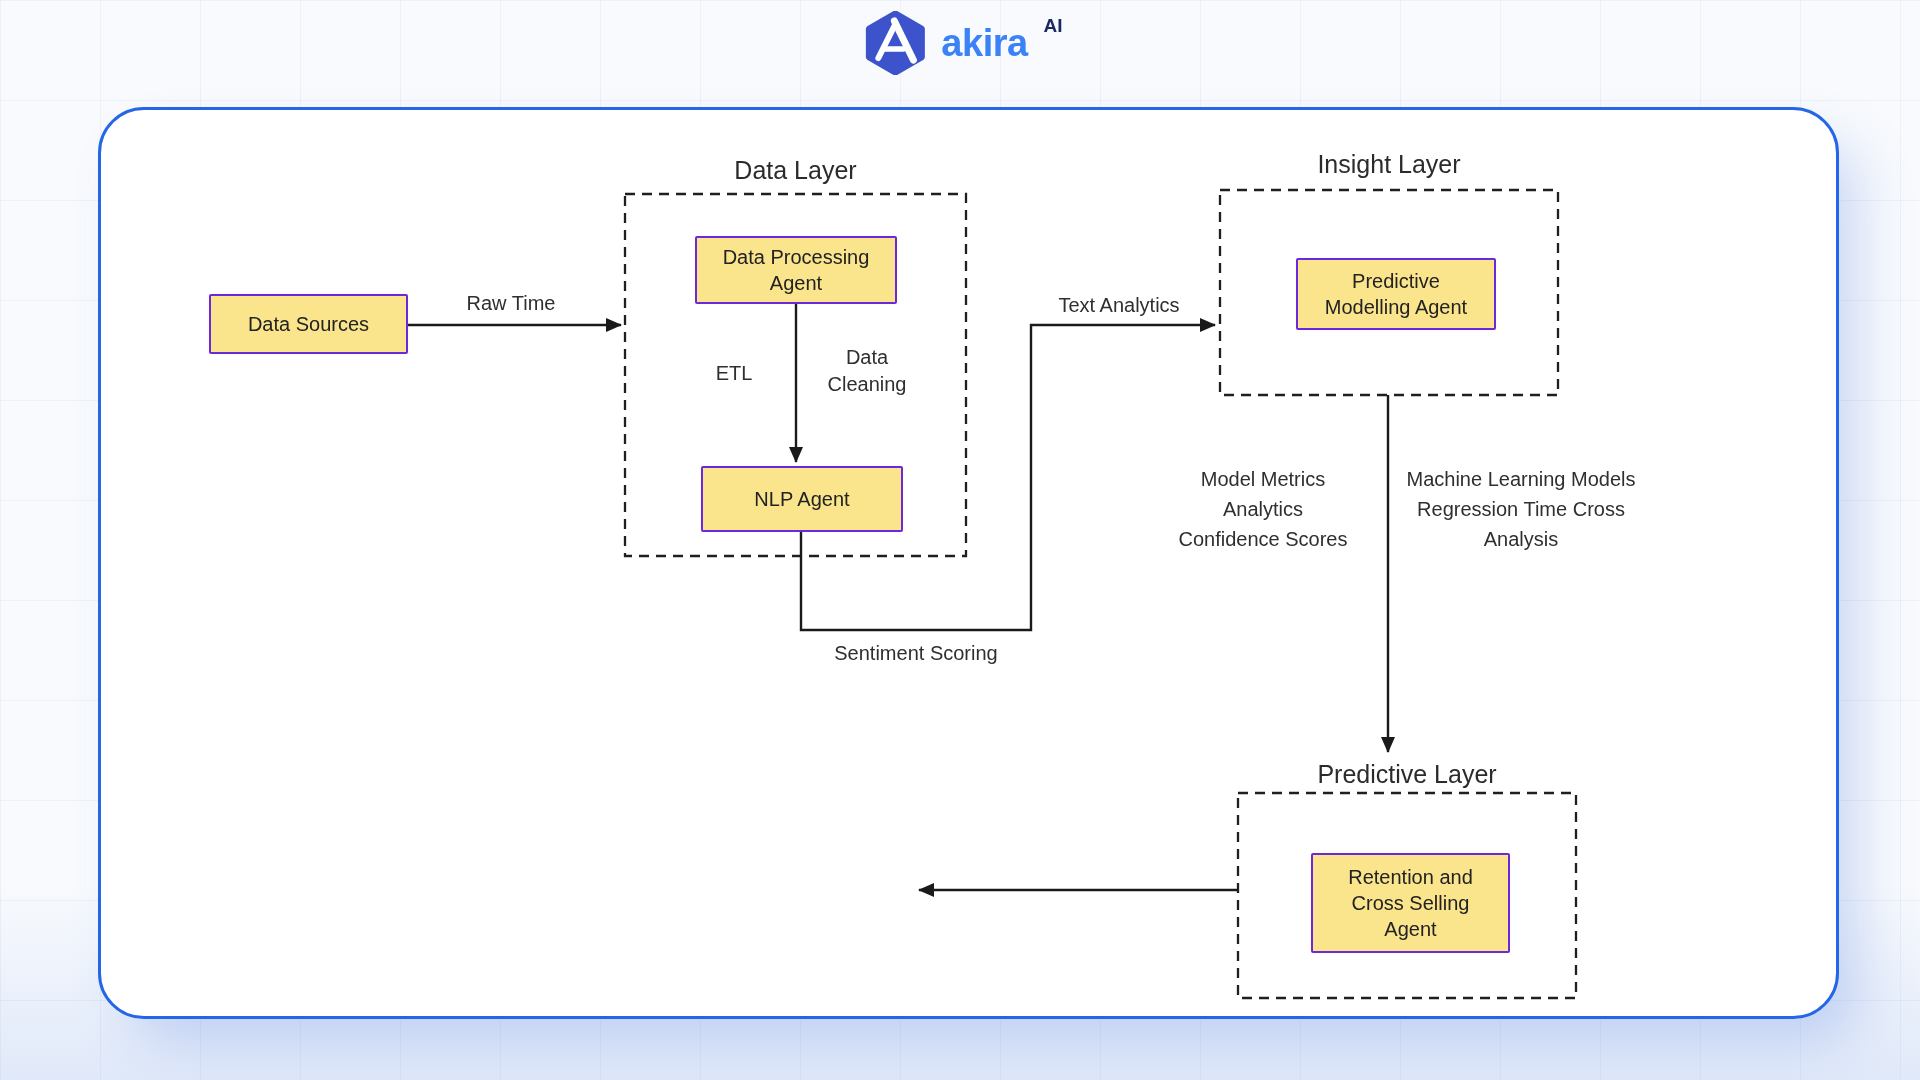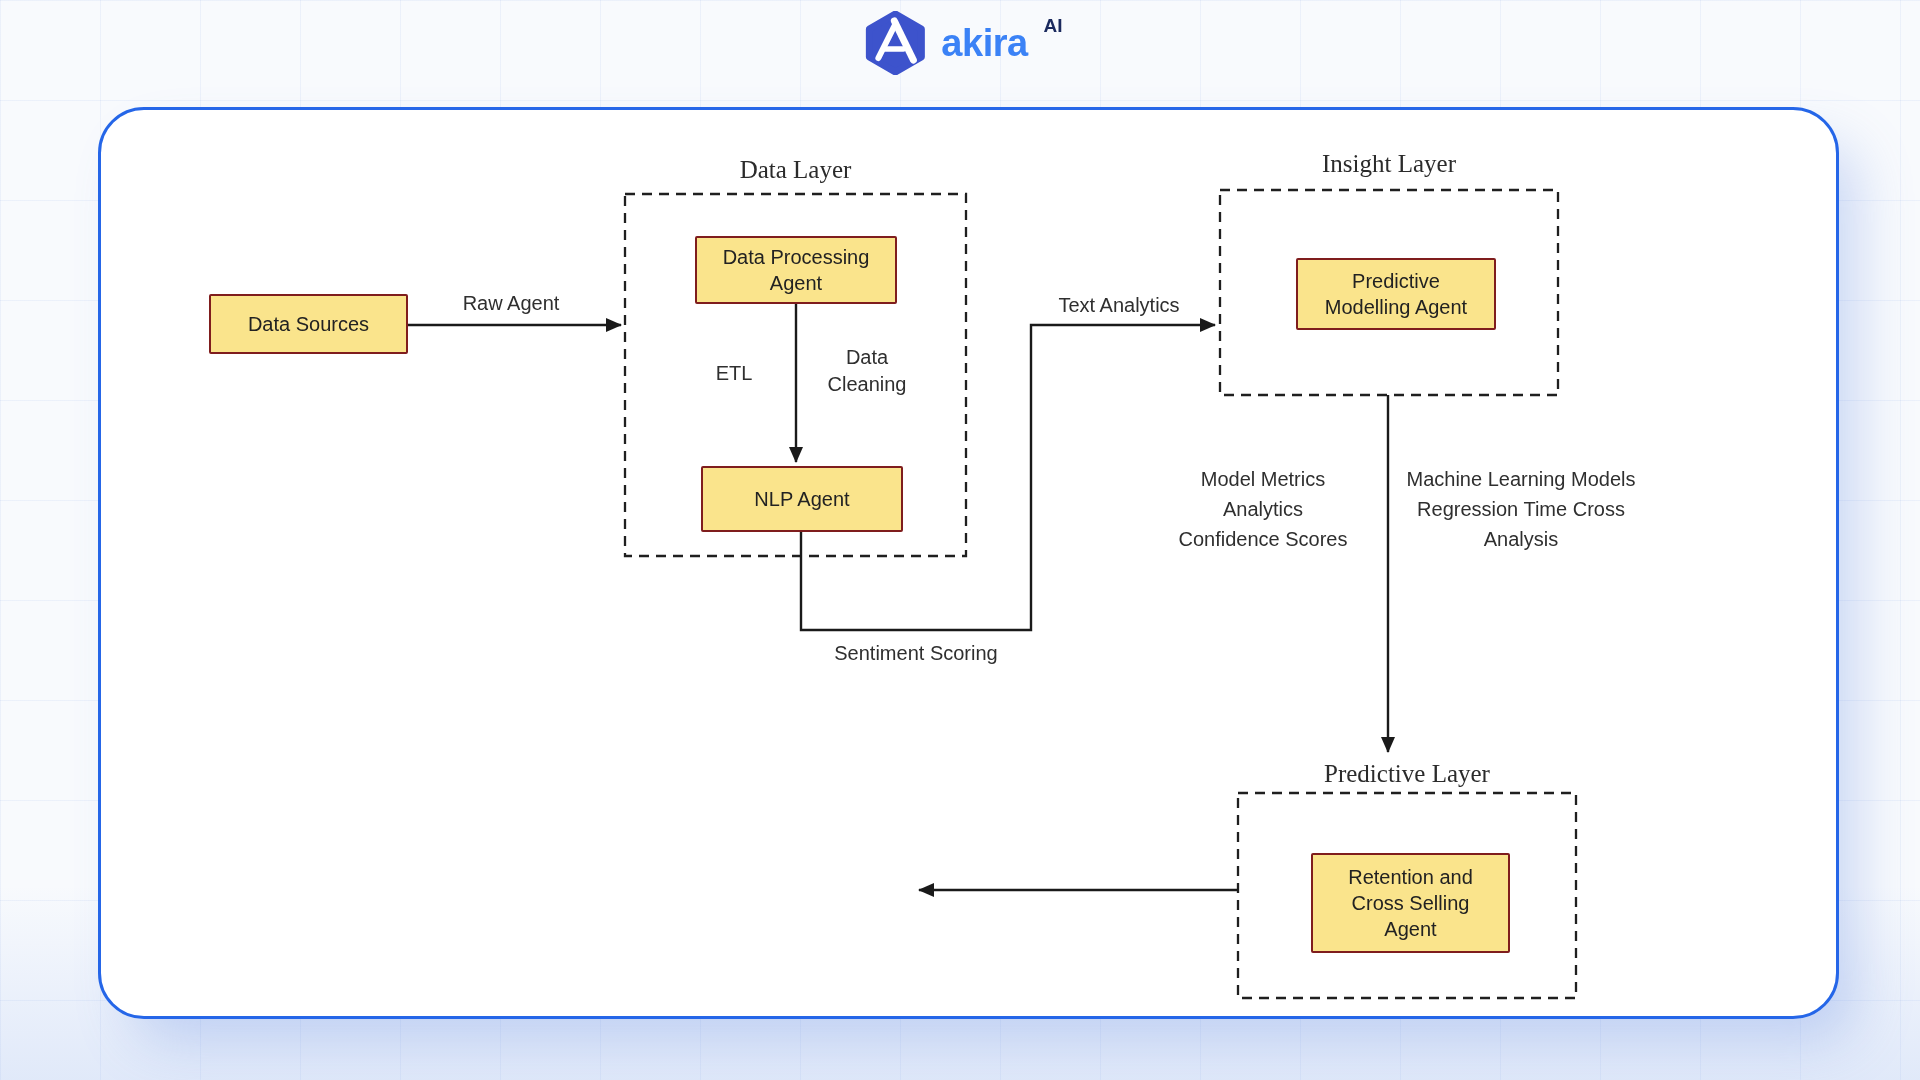--- a/index.html
+++ b/index.html
@@ -26,26 +26,26 @@
     align-self:flex-start;margin-top:6px;margin-left:2px;
   }
   .canvas{
     position:absolute;left:98px;top:107px;width:1735px;height:906px;
     background:#ffffff;border:3px solid #2566E8;border-radius:46px;
     box-shadow:26px 30px 55px -8px rgba(96,136,224,0.30);
   }
   .connectors{position:absolute;left:0;top:0;width:1735px;height:906px;}
   .node{
     position:absolute;display:flex;flex-direction:column;align-items:center;justify-content:center;
-    background:#FAE48C;border:2px solid #7f1d1d;border-radius:2px;
+    background:#FAE48C;border:2px solid #6d28d9;border-radius:2px;
     font-size:20px;line-height:26px;text-align:center;color:#222;
     box-sizing:border-box;
   }
   .layer-title{
-    position:absolute;text-align:center;font-size:25px;color:#2b2b2b;line-height:28px;font-family:Liberation Serif, serif;
+    position:absolute;text-align:center;font-size:25px;color:#2b2b2b;line-height:28px;
   }
   .edge-label{
     position:absolute;text-align:center;font-size:20px;line-height:30px;color:#2f2f2f;
   }
   .edge-label.tight{line-height:27px;}
 </style>
 </head>
 <body>
 
 <div class="brand">
@@ -101,21 +101,21 @@
     <span>Modelling Agent</span>
   </div>
 
   <div class="node" style="left:1210px;top:743px;width:199px;height:100px;">
     <span>Retention and</span>
     <span>Cross Selling</span>
     <span>Agent</span>
   </div>
 
 
-  <div class="edge-label" style="left:330px;top:178px;width:160px;">Raw Agent</div>
+  <div class="edge-label" style="left:330px;top:178px;width:160px;">Raw Time</div>
 
   <div class="edge-label" style="left:578px;top:248px;width:110px;">ETL</div>
 
   <div class="edge-label tight" style="left:696px;top:234px;width:140px;">
     <div>Data</div>
     <div>Cleaning</div>
   </div>
 
   <div class="edge-label" style="left:700px;top:528px;width:230px;">Sentiment Scoring</div>
 

